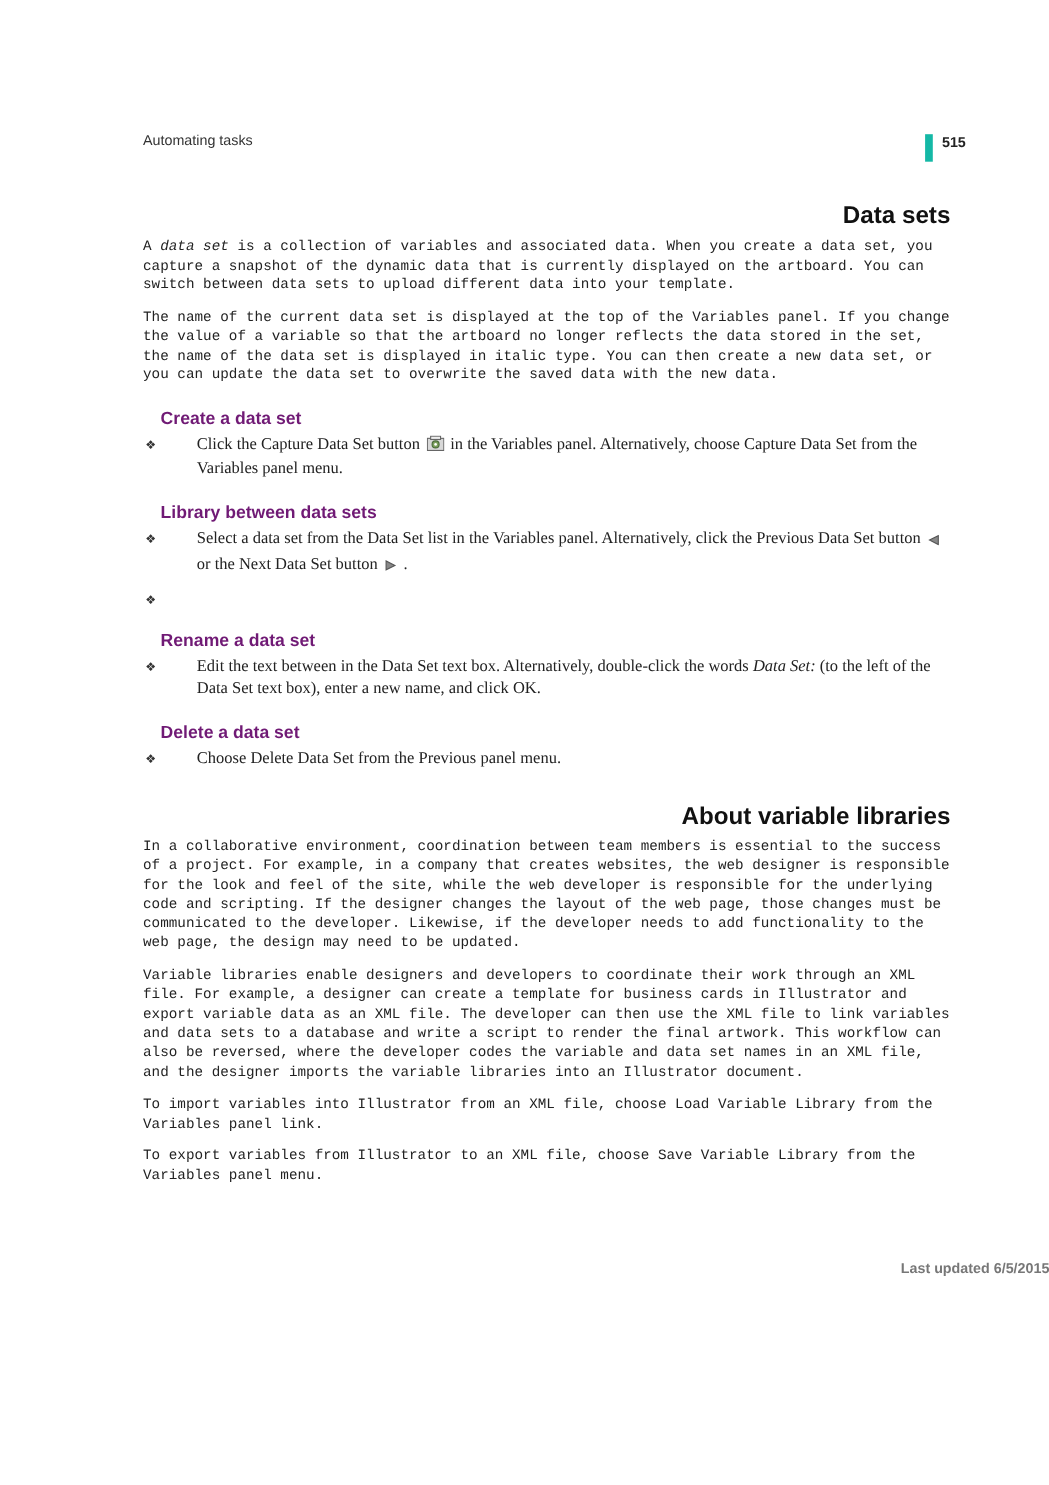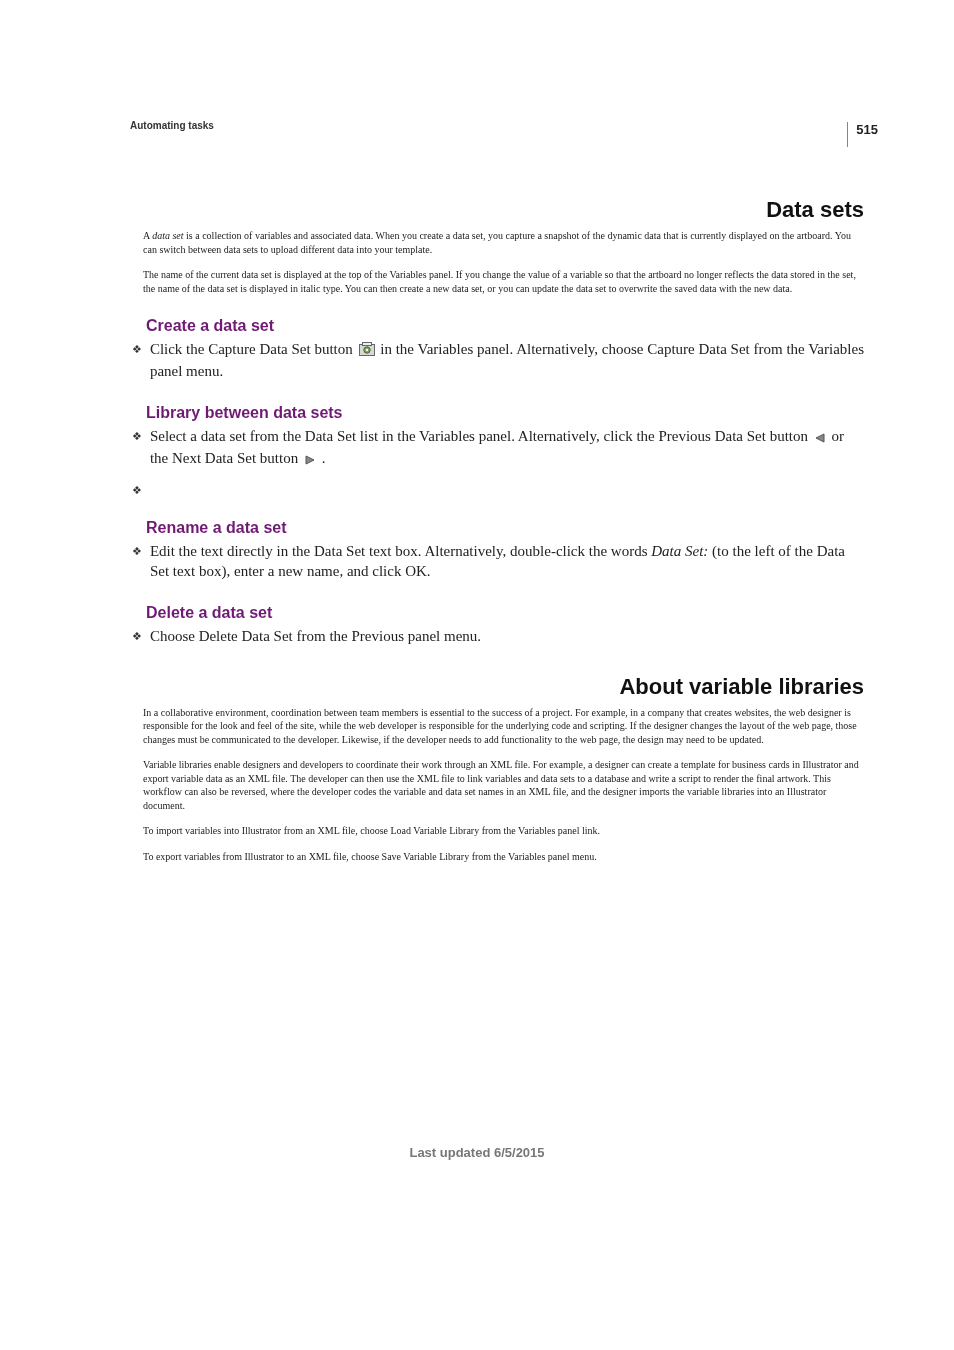--- a/index.html
+++ b/index.html
@@ -16,44 +16,45 @@
     min-height: 1200px;
     box-sizing: border-box;
   }
   .page-number {
     position: absolute;
     top: 122px;
     right: 76px;
     font-family: "Myriad Pro", Arial, Helvetica, sans-serif;
     font-weight: 700;
     font-size: 13px;
-    border-left: 1px solid #14b8a6;
+    border-left: 7px solid #14b8a6;
     padding-left: 8px;
     padding-bottom: 10px;
   }
   .chapter-title {
     font-family: "Myriad Pro", Arial, Helvetica, sans-serif;
-    font-weight: 700;
-    font-size: 10px;
+    font-weight: 400;
+    font-size: 13px;
     color: #333;
-    margin-bottom: 66px;
+    margin-bottom: 48px;
   }
   h1.section {
     font-family: "Myriad Pro", Arial, Helvetica, sans-serif;
     font-weight: 700;
     font-size: 22px;
     margin: 28px 0 6px 0;
     color: #111;
     text-align: right;
   }
   p {
-    font-size: 10px;
+    font-size: 13px;
     line-height: 1.35;
-    margin: 6px 0 12px 13px;
+    margin: 6px 0 12px 0;
     color: #222;
+    font-family: Liberation Mono, monospace;
   }
   h2.sub {
     font-family: "Myriad Pro", Arial, Helvetica, sans-serif;
     font-weight: 700;
     font-size: 16px;
     margin: 22px 0 2px 16px;
     color: #701a75;
   }
   .bullet {
     display: flex;
@@ -63,33 +64,34 @@
   .bullet-icon {
     flex: 0 0 auto;
     margin: 4px 8px 0 2px;
     font-size: 11px;
     color: #333;
   }
   .bullet-text {
     font-size: 15px;
     line-height: 1.35;
     color: #222;
+    margin-left: 29px;
   }
   .inline-icon {
     display: inline-block;
     vertical-align: -2px;
     margin: 0 2px;
   }
   .italic { font-style: italic; }
   .footer {
     position: absolute;
     bottom: 40px;
     left: 0;
     width: 100%;
-    text-align: center;
+    text-align: right;
     font-family: "Myriad Pro", Arial, Helvetica, sans-serif;
     font-weight: 700;
     font-size: 13px;
     color: #777;
   }
 </style>
 </head>
 <body>
 
 <div class="page">
@@ -125,21 +127,21 @@
           </svg></span><span> .</span></span>
   </div>
 
   <div class="bullet">
     <span class="bullet-icon">❖</span>
   </div>
 
   <h2 class="sub">Rename a data set</h2>
   <div class="bullet">
     <span class="bullet-icon">❖</span>
-    <span class="bullet-text"><span>Edit the text directly in the Data Set text box. Alternatively, double-click the words </span><span class="italic">Data Set:</span><span> (to the left of the Data Set text box), enter a new name, and click OK.</span></span>
+    <span class="bullet-text"><span>Edit the text between in the Data Set text box. Alternatively, double-click the words </span><span class="italic">Data Set:</span><span> (to the left of the Data Set text box), enter a new name, and click OK.</span></span>
   </div>
 
   <h2 class="sub">Delete a data set</h2>
   <div class="bullet">
     <span class="bullet-icon">❖</span>
     <span class="bullet-text">Choose Delete Data Set from the Previous panel menu.</span>
   </div>
 
   <h1 class="section">About variable libraries</h1>
 

